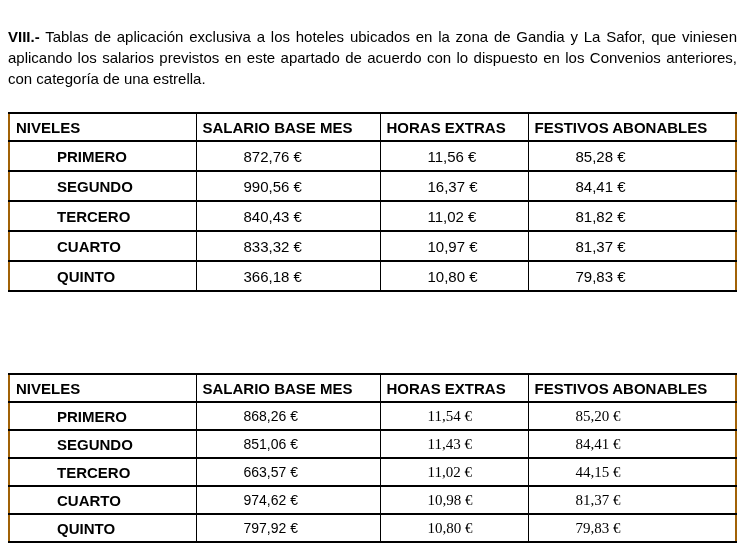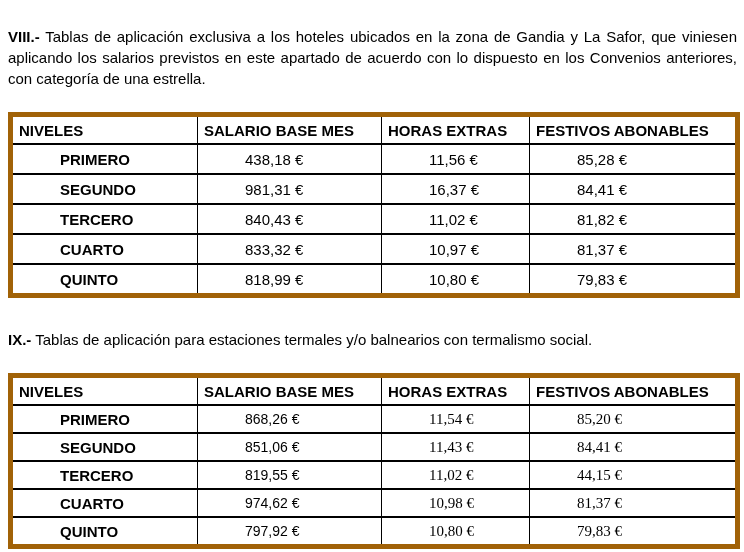--- a/index.html
+++ b/index.html
@@ -42,21 +42,21 @@
   .salary-table th, .salary-table td {
     border-style: solid;
     border-color: #000000;
     border-width: 2px 1px;   
     padding: 1px 4px 1px 6px;
     text-align: left;
     vertical-align: middle;
     overflow: hidden;
     white-space: nowrap;
   }
-  .salary-table { border: 5px solid #a16207; }
+  .salary-table { border: 2px solid #a16207; }
 
   .salary-table th {
     font-size: 15px;
     font-weight: bold;
     height: 24px;
   }
   .salary-table td { height: 26px; padding-left: 47px; }
   .table-ix td { height: 24px; }
 
   td.level-cell {
@@ -85,52 +85,51 @@
       <tr>
         <th>NIVELES</th>
         <th>SALARIO BASE MES</th>
         <th>HORAS EXTRAS</th>
         <th>FESTIVOS ABONABLES</th>
       </tr>
     </thead>
     <tbody>
       <tr>
         <td class="level-cell">PRIMERO</td>
-        <td class="num-sans">438,18 €</td>
+        <td class="num-sans">872,76 €</td>
         <td class="num-sans">11,56 €</td>
         <td class="num-sans">85,28 €</td>
       </tr>
       <tr>
         <td class="level-cell">SEGUNDO</td>
-        <td class="num-sans">981,31 €</td>
+        <td class="num-sans">990,56 €</td>
         <td class="num-sans">16,37 €</td>
         <td class="num-sans">84,41 €</td>
       </tr>
       <tr>
         <td class="level-cell">TERCERO</td>
         <td class="num-sans">840,43 €</td>
         <td class="num-sans">11,02 €</td>
         <td class="num-sans">81,82 €</td>
       </tr>
       <tr>
         <td class="level-cell">CUARTO</td>
         <td class="num-sans">833,32 €</td>
         <td class="num-sans">10,97 €</td>
         <td class="num-sans">81,37 €</td>
       </tr>
       <tr>
         <td class="level-cell">QUINTO</td>
-        <td class="num-sans">818,99 €</td>
+        <td class="num-sans">366,18 €</td>
         <td class="num-sans">10,80 €</td>
         <td class="num-sans">79,83 €</td>
       </tr>
     </tbody>
   </table>
 
-  <p class="para para-ix"><strong class="section-label">IX.-</strong><span> Tablas de aplicación para estaciones termales y/o balnearios con termalismo social.</span></p>
 
   <table class="salary-table table-ix">
     <colgroup>
       <col style="width:187px">
         <col style="width:184px">
         <col style="width:148px">
         <col style="width:208px">
     </colgroup>
     <thead>
       <tr>
@@ -148,21 +147,21 @@
         <td class="num-serif">85,20 €</td>
       </tr>
       <tr>
         <td class="level-cell">SEGUNDO</td>
         <td class="num-sans2">851,06 €</td>
         <td class="num-serif">11,43 €</td>
         <td class="num-serif">84,41 €</td>
       </tr>
       <tr>
         <td class="level-cell">TERCERO</td>
-        <td class="num-sans2">819,55 €</td>
+        <td class="num-sans2">663,57 €</td>
         <td class="num-serif">11,02 €</td>
         <td class="num-serif">44,15 €</td>
       </tr>
       <tr>
         <td class="level-cell">CUARTO</td>
         <td class="num-sans2">974,62 €</td>
         <td class="num-serif">10,98 €</td>
         <td class="num-serif">81,37 €</td>
       </tr>
       <tr>

